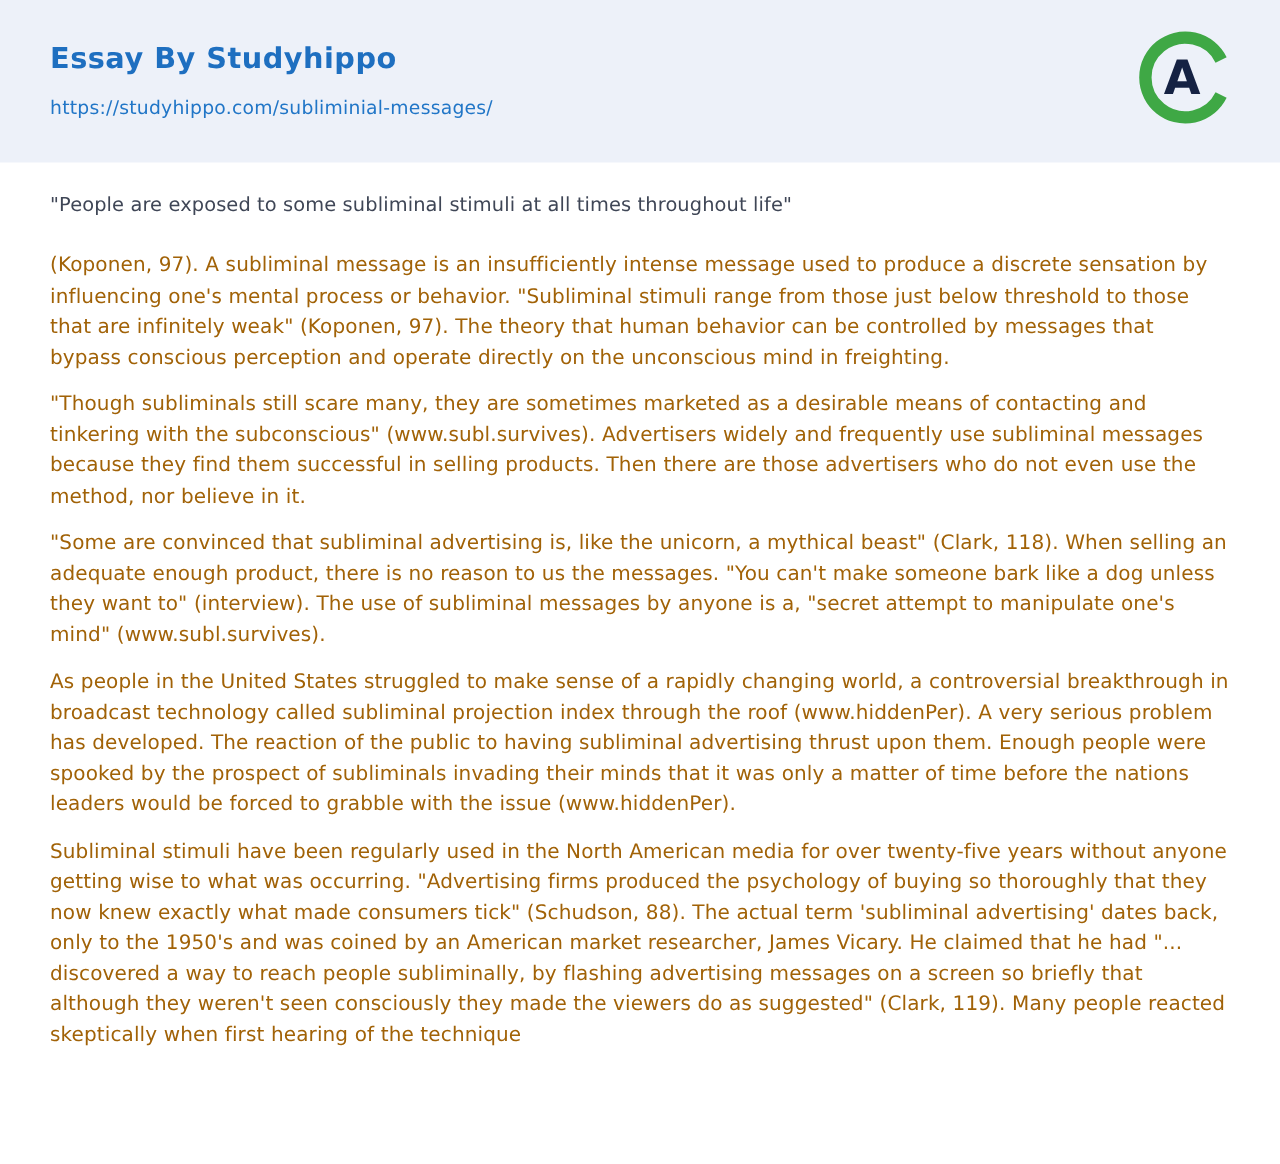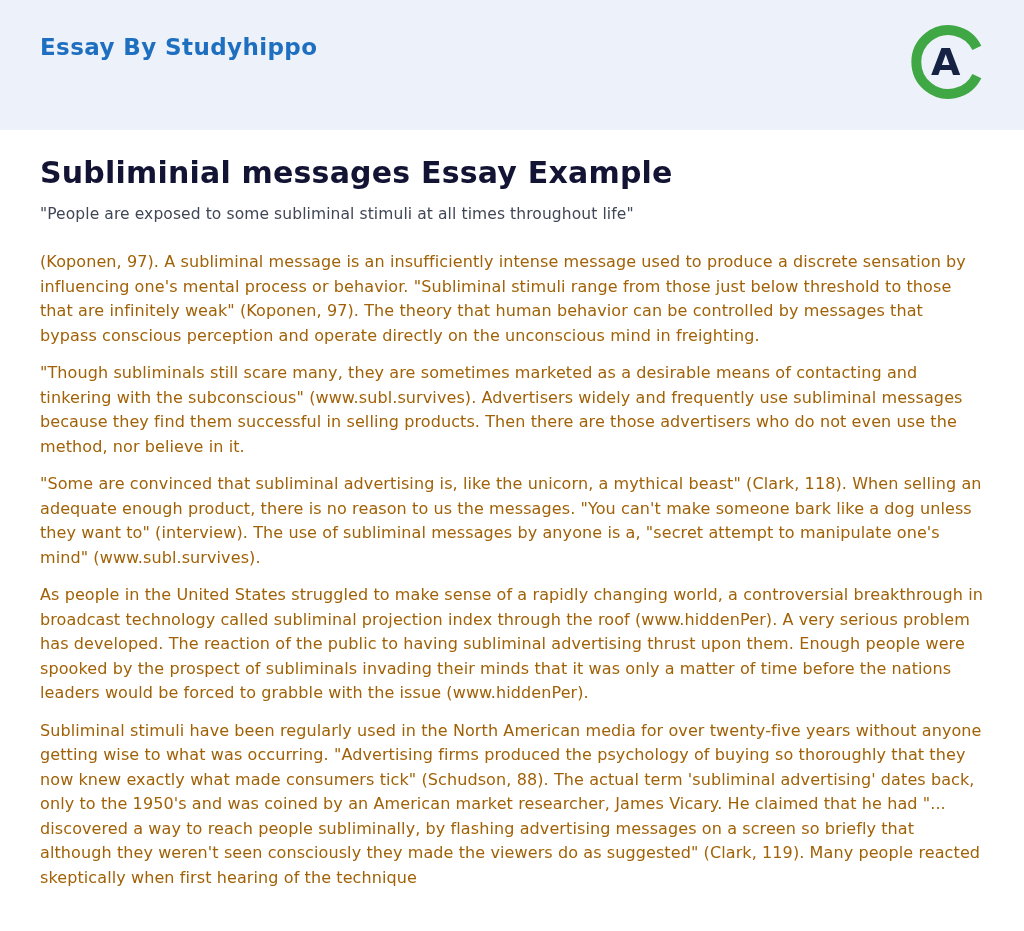--- a/index.html
+++ b/index.html
@@ -63,31 +63,31 @@
     letter-spacing: 0.1px;
     margin-bottom: 13px;
   }
 </style>
 </head>
 <body>
 
 <div class="header">
   <div class="header-text">
     <div class="brand">Essay By Studyhippo</div>
+    <a class="page-url">https://studyhippo.com/subliminial-messages/</a>
   </div>
   <div class="logo-wrap">
     <svg viewBox="0 0 100 100" width="76" height="76" aria-hidden="true">
       <path d="M 88 31.5 A 42 42 0 1 0 88 68.5" fill="none" stroke="#3fa845" stroke-width="13" stroke-linecap="butt"></path>
       <text x="47" y="67" text-anchor="middle" font-family="DejaVu Sans, sans-serif" font-size="50" font-weight="bold" fill="#152243">A</text>
     </svg>
   </div>
 </div>
 
 <div class="content">
-  <h1 class="essay-title">Subliminial messages Essay Example</h1>
   <div class="essay-quote">"People are exposed to some subliminal stimuli at all times throughout life"</div>
   <div class="essay-body">
     <p>(Koponen, 97). A subliminal message is an insufficiently intense message used to produce a discrete sensation by influencing one's mental process or behavior. "Subliminal stimuli range from those just below threshold to those that are infinitely weak" (Koponen, 97). The theory that human behavior can be controlled by messages that bypass conscious perception and operate directly on the unconscious mind in freighting.</p>
     <p>"Though subliminals still scare many, they are sometimes marketed as a desirable means of contacting and tinkering with the subconscious" (www.subl.survives). Advertisers widely and frequently use subliminal messages because they find them successful in selling products. Then there are those advertisers who do not even use the method, nor believe in it.</p>
     <p>"Some are convinced that subliminal advertising is, like the unicorn, a mythical beast" (Clark, 118). When selling an adequate enough product, there is no reason to us the messages. "You can't make someone bark like a dog unless they want to" (interview). The use of subliminal messages by anyone is a, "secret attempt to manipulate one's mind" (www.subl.survives).</p>
     <p>As people in the United States struggled to make sense of a rapidly changing world, a controversial breakthrough in broadcast technology called subliminal projection index through the roof (www.hiddenPer). A very serious problem has developed. The reaction of the public to having subliminal advertising thrust upon them. Enough people were spooked by the prospect of subliminals invading their minds that it was only a matter of time before the nations leaders would be forced to grabble with the issue (www.hiddenPer).</p>
     <p>Subliminal stimuli have been regularly used in the North American media for over twenty-five years without anyone getting wise to what was occurring. "Advertising firms produced the psychology of buying so thoroughly that they now knew exactly what made consumers tick" (Schudson, 88). The actual term 'subliminal advertising' dates back, only to the 1950's and was coined by an American market researcher, James Vicary. He claimed that he had "... discovered a way to reach people subliminally, by flashing advertising messages on a screen so briefly that although they weren't seen consciously they made the viewers do as suggested" (Clark, 119). Many people reacted skeptically when first hearing of the technique</p>
   </div>
 </div>
 

